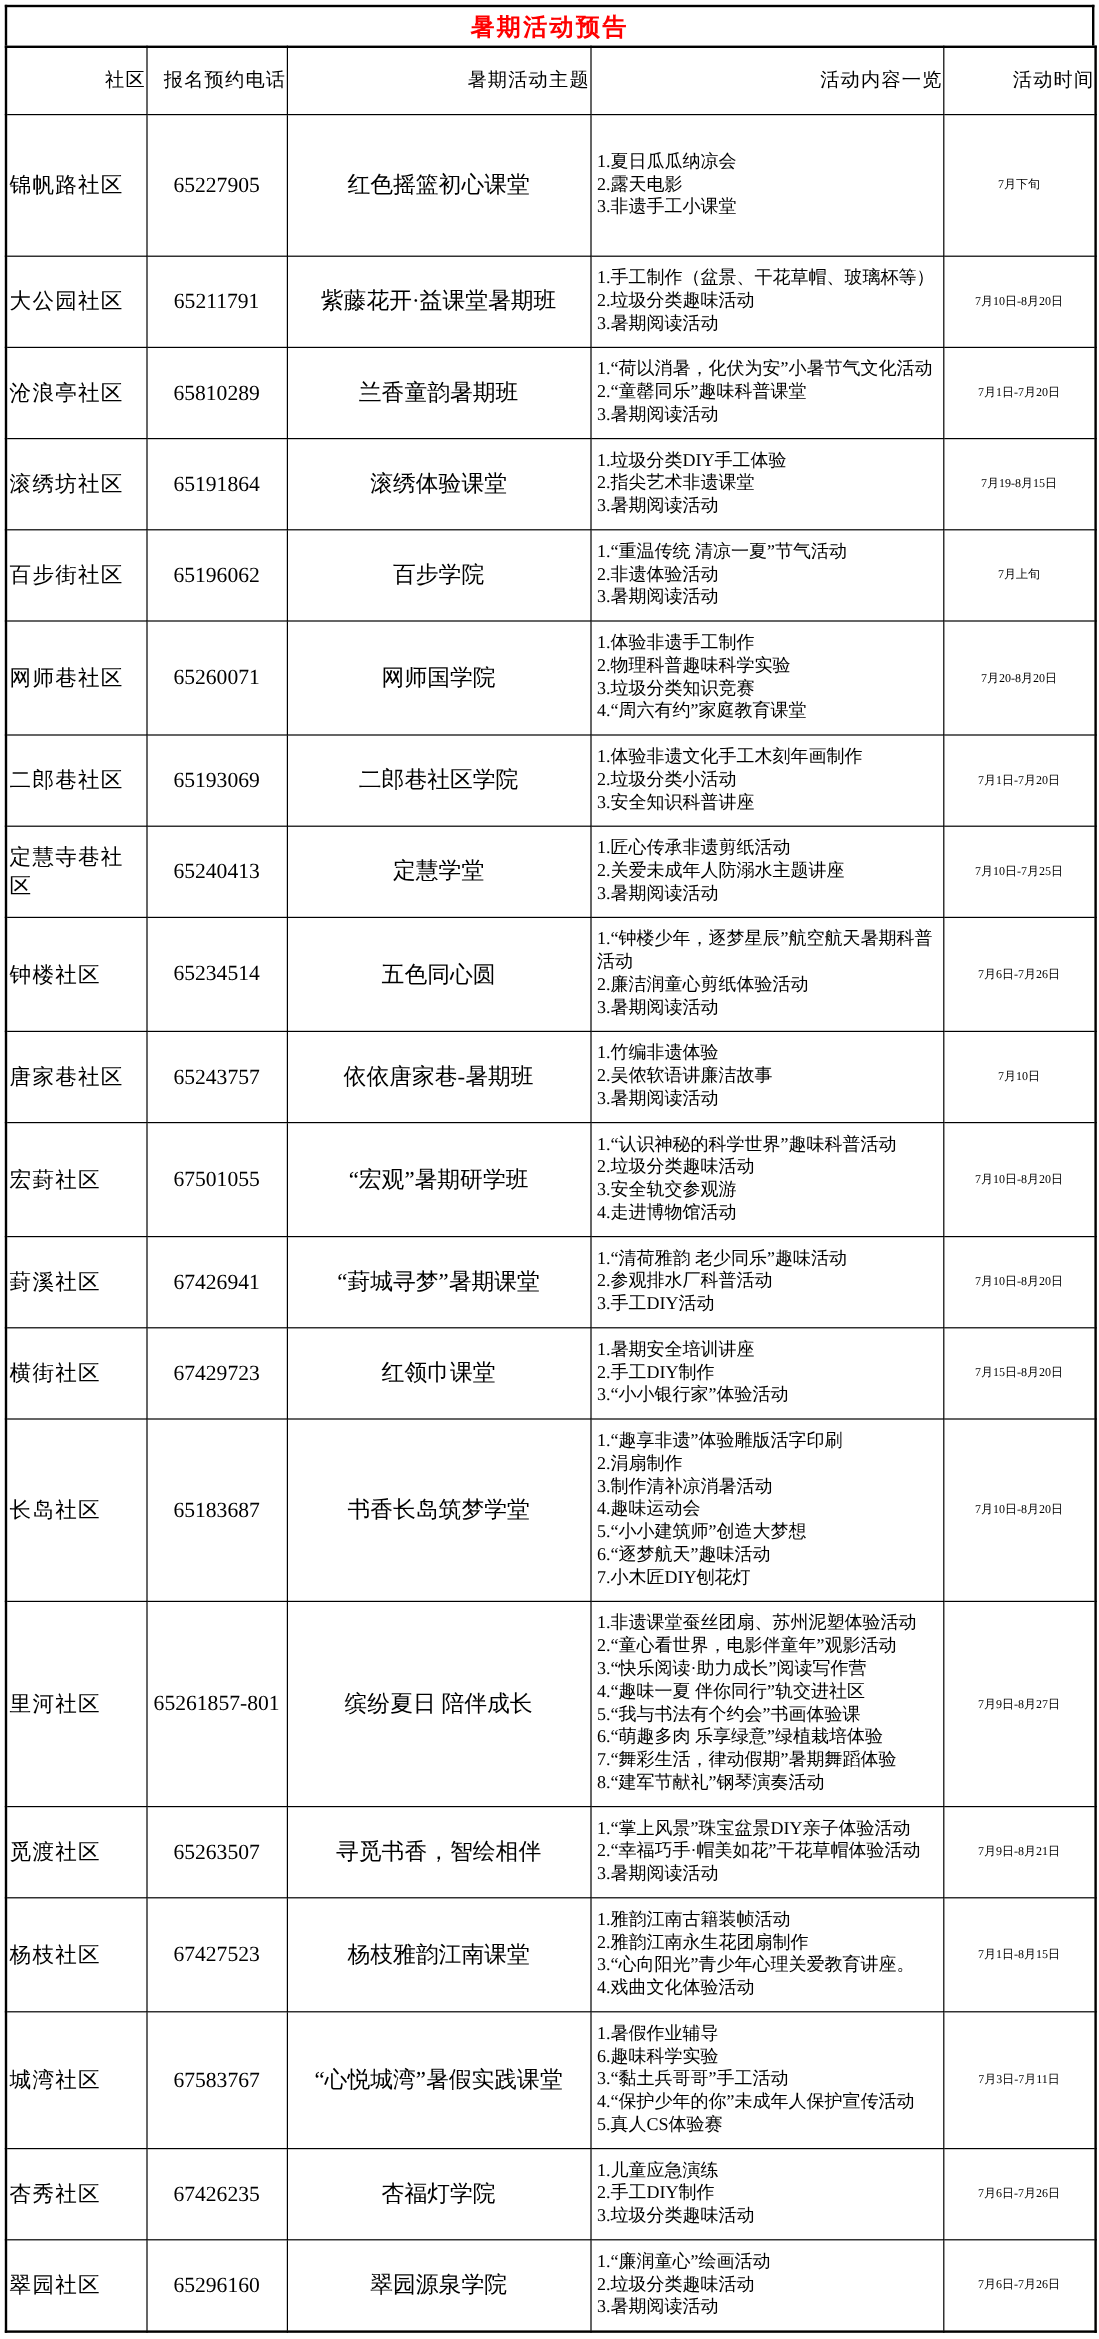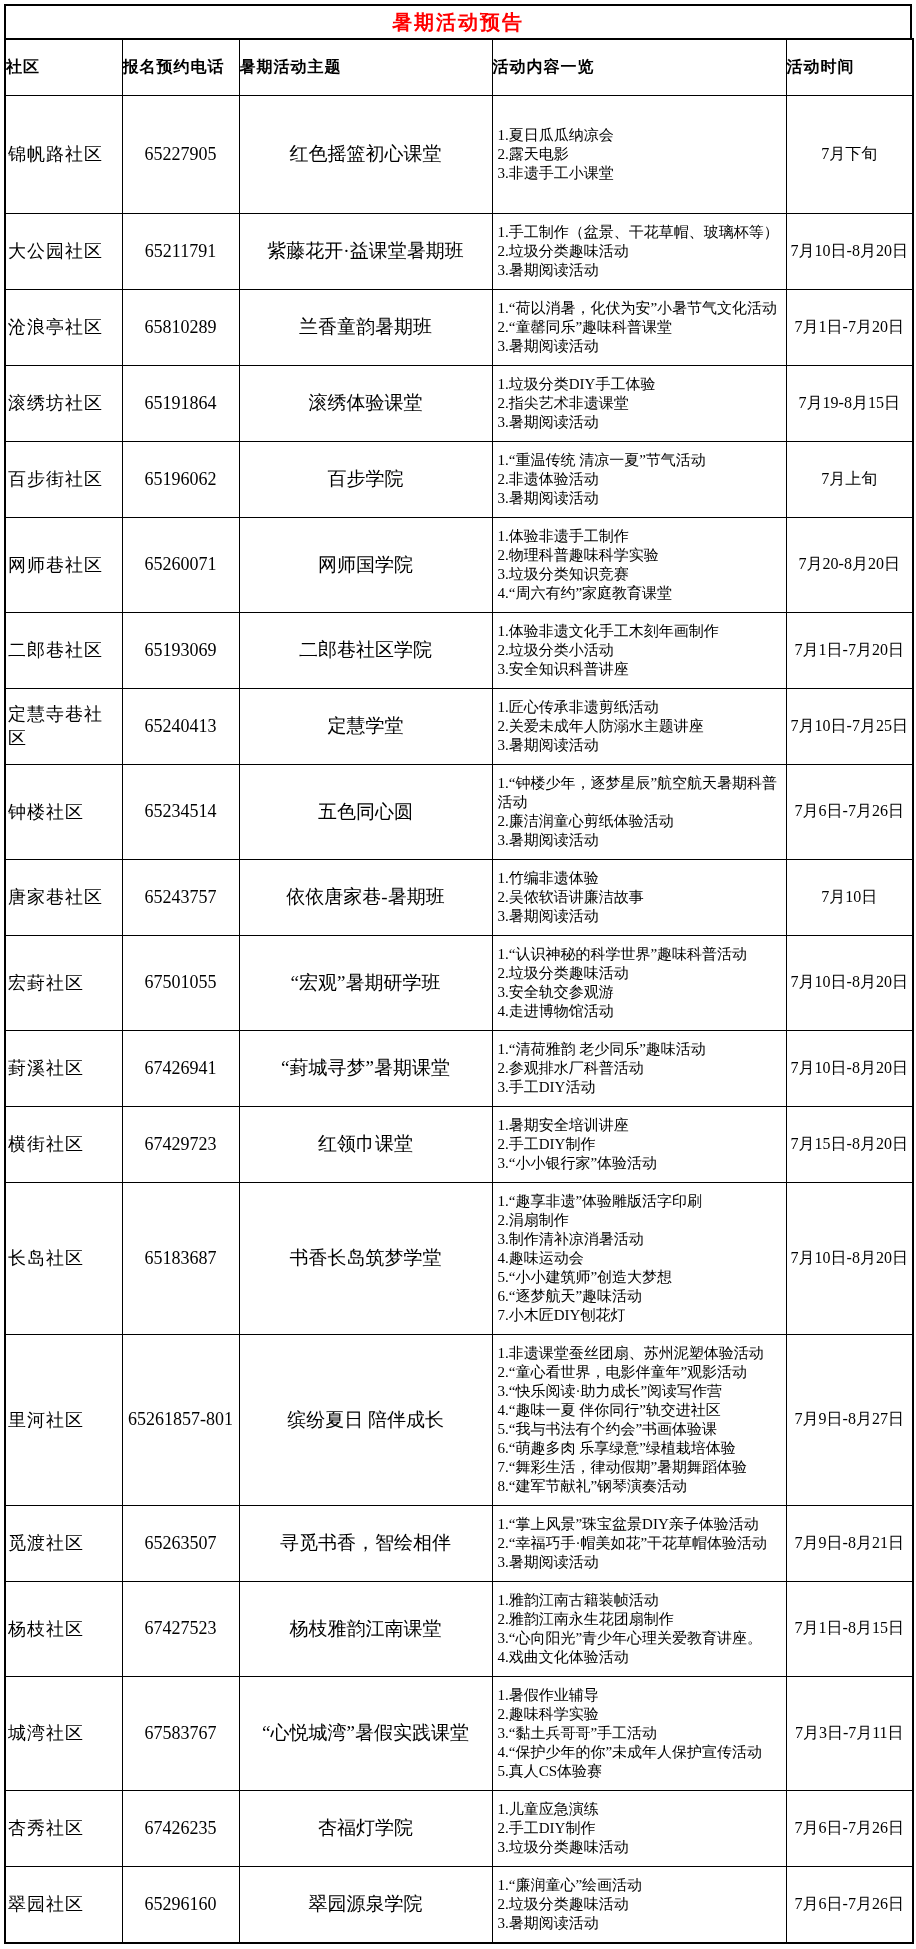--- a/index.html
+++ b/index.html
@@ -34,22 +34,22 @@
   }
   table.activity-table td, table.activity-table th {
     border: 1px solid #000;
     vertical-align: middle;
     background: #fff;
   }
   table.activity-table { border: 2px solid #000; }
   table.activity-table tr.header-row th {
     height: 56px;
     font-size: 16px;
-    font-weight: bold;
-    text-align: left;
+    font-weight: normal;
+    text-align: right;
     letter-spacing: 1px;
   }
   col.c-community { width: 117px; }
   col.c-phone     { width: 117px; }
   col.c-theme     { width: 253px; }
   col.c-content   { width: 294px; }
   col.c-time      { width: 127px; }
 
   td.cell-community {
     text-align: left;
@@ -73,21 +73,21 @@
     text-align: left;
     font-size: 15px;
     padding: 9px 4px 9px 5px;
   }
   td.cell-content .activity-item {
     line-height: 19px;
     word-break: break-all;
   }
   td.cell-time {
     text-align: center;
-    font-size: 16px;
+    font-size: 10px;
     padding: 6px 2px;
   }
   tr.data-row.tall-first td { height: 118px; }
 </style>
 </head>
 <body>
 
 <div class="sheet">
 
   <div class="title-band">
@@ -310,21 +310,21 @@
             <div class="activity-item">4.戏曲文化体验活动</div>
           </td>
     <td class="cell-time">7月1日-8月15日</td>
   </tr>
         <tr class="data-row">
     <td class="cell-community">城湾社区</td>
     <td class="cell-phone">67583767</td>
     <td class="cell-theme">“心悦城湾”暑假实践课堂</td>
     <td class="cell-content">
             <div class="activity-item">1.暑假作业辅导</div>
-            <div class="activity-item">2.趣味科学实验</div>
+            <div class="activity-item">6.趣味科学实验</div>
             <div class="activity-item">3.“黏土兵哥哥”手工活动</div>
             <div class="activity-item">4.“保护少年的你”未成年人保护宣传活动</div>
             <div class="activity-item">5.真人CS体验赛</div>
           </td>
     <td class="cell-time">7月3日-7月11日</td>
   </tr>
         <tr class="data-row">
     <td class="cell-community">杏秀社区</td>
     <td class="cell-phone">67426235</td>
     <td class="cell-theme">杏福灯学院</td>

